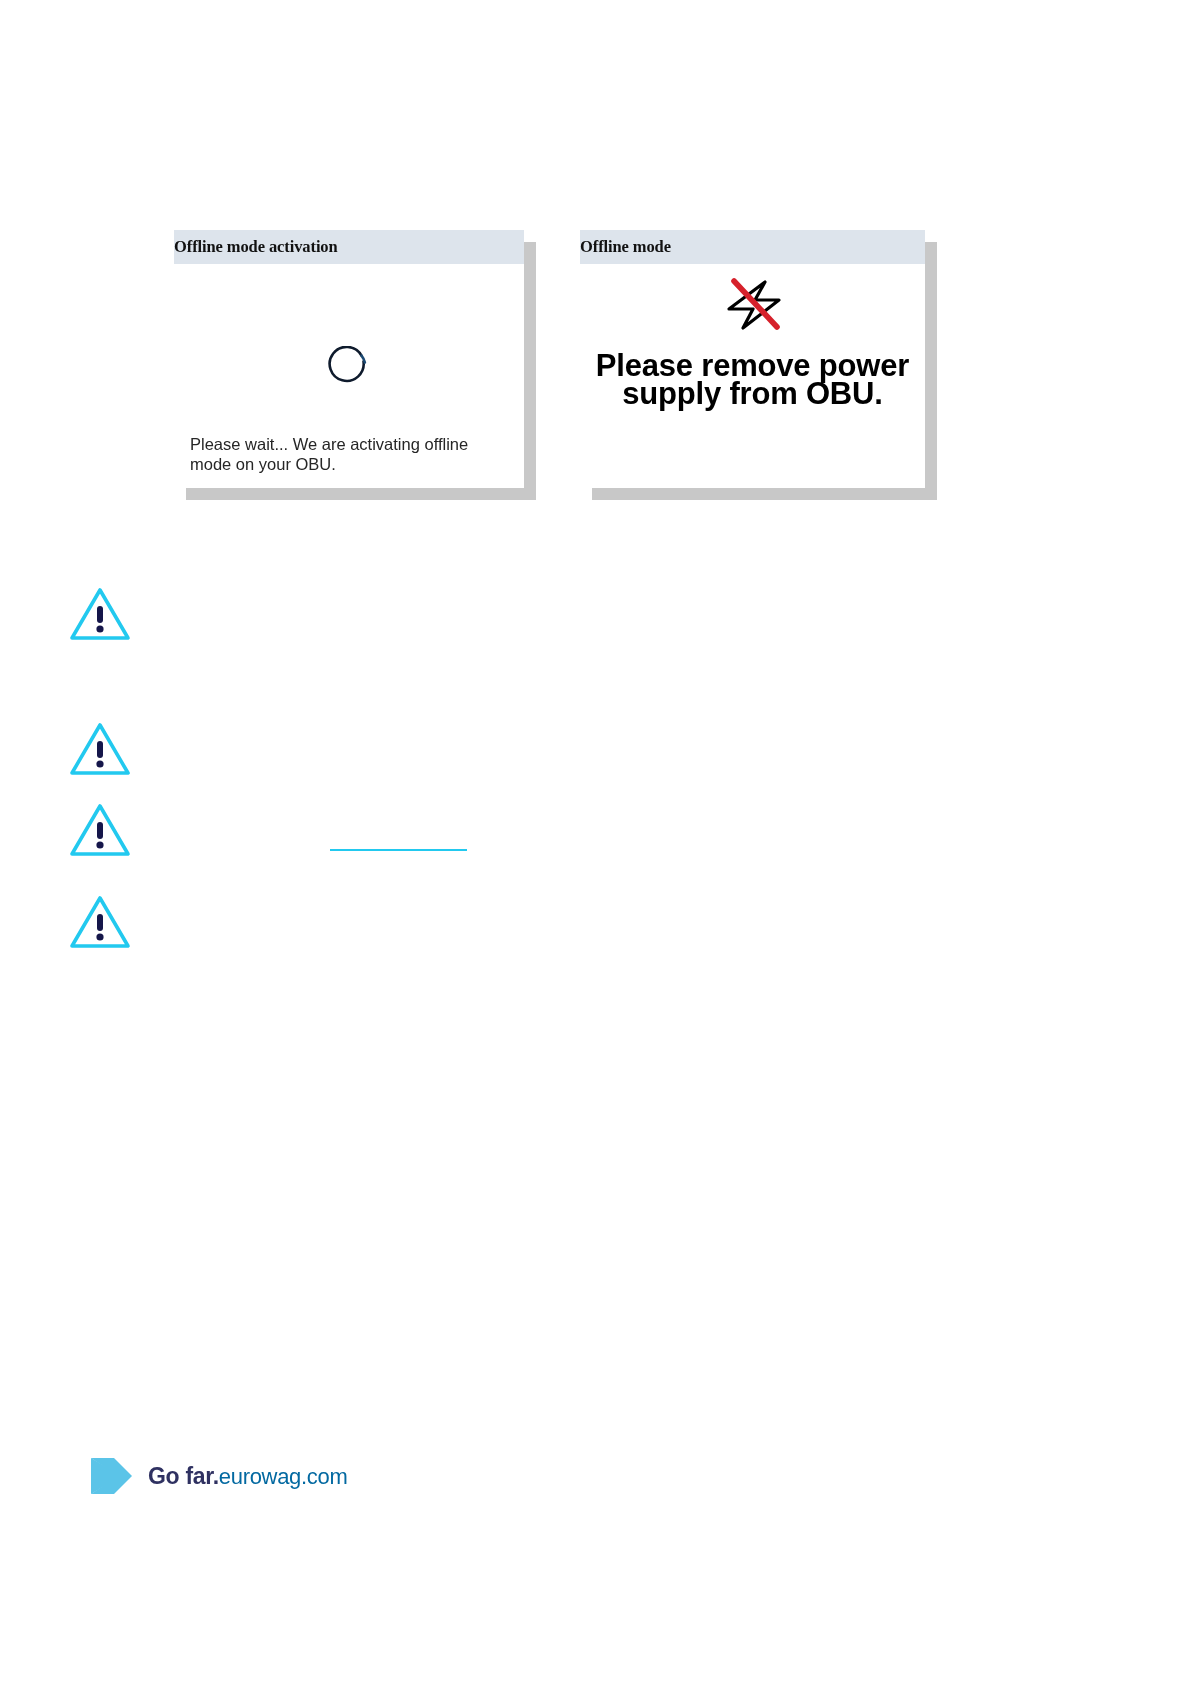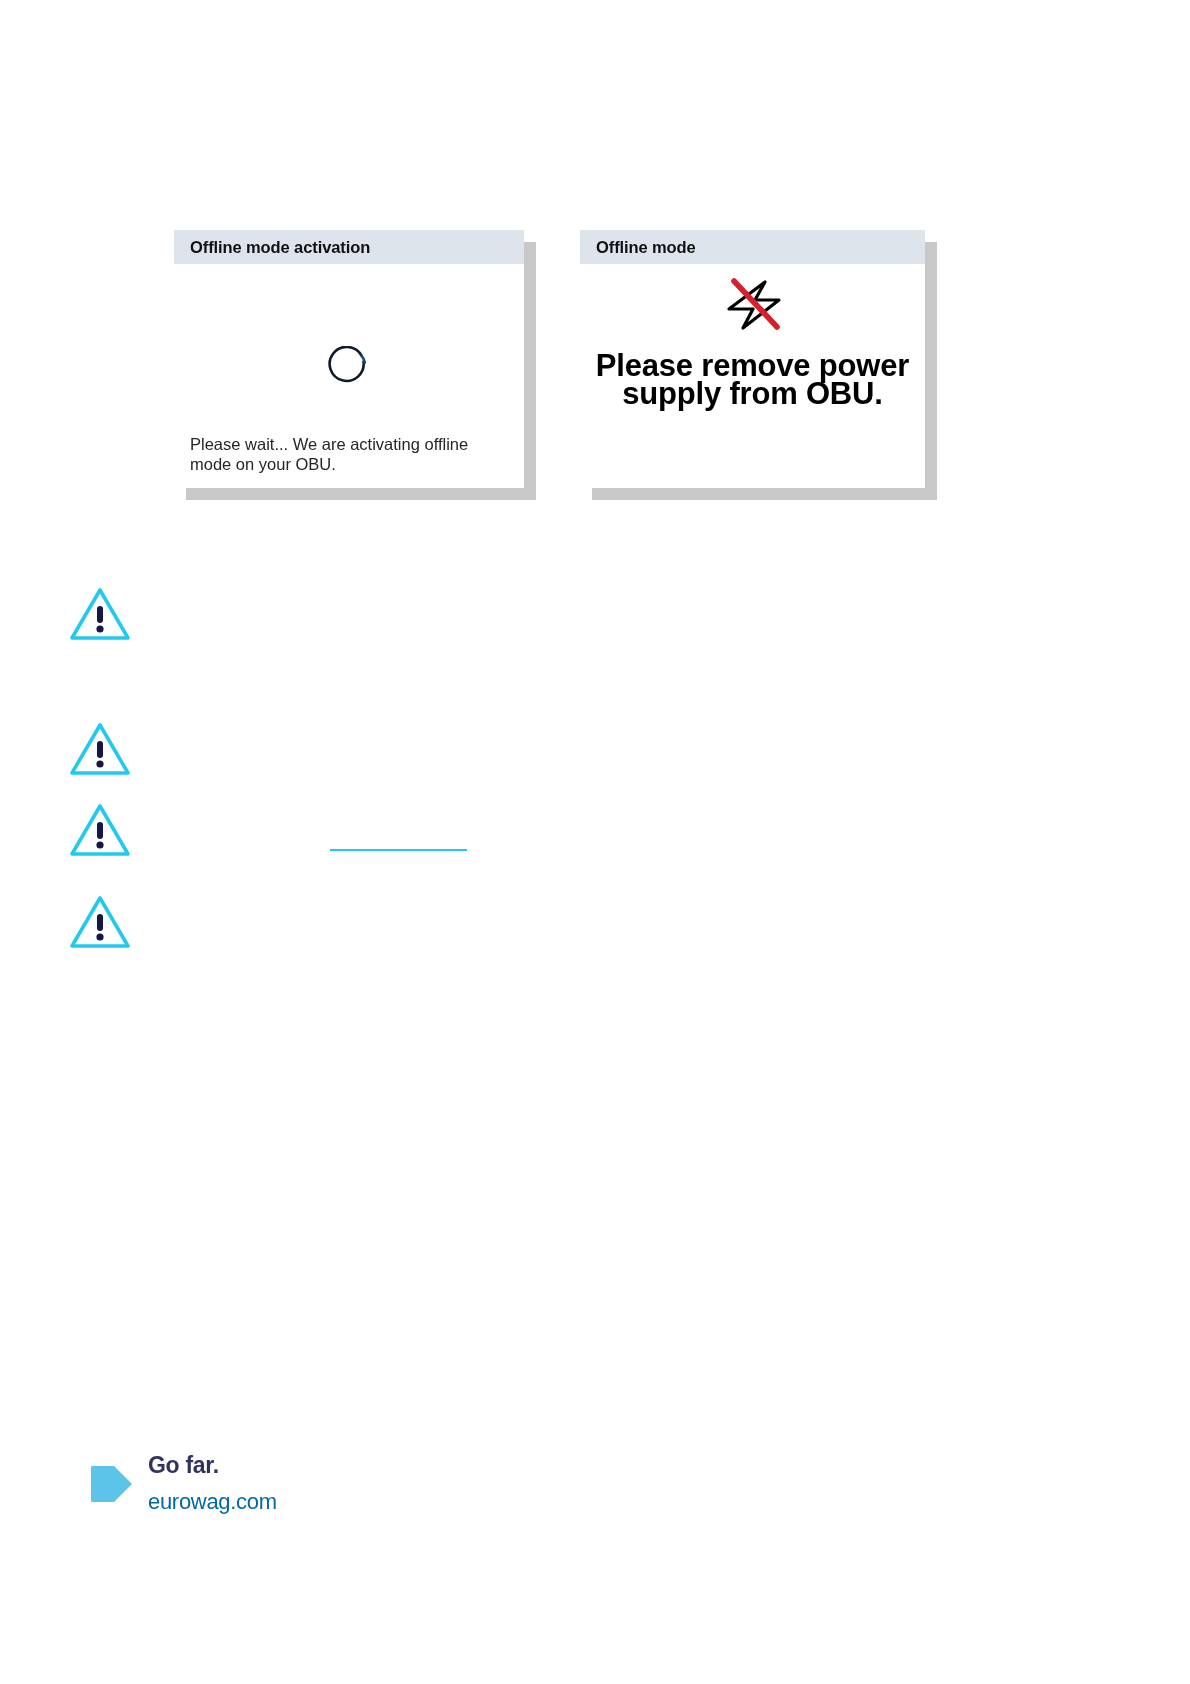--- a/index.html
+++ b/index.html
@@ -40,22 +40,22 @@
     z-index: 1;
     width: 100%;
     height: 100%;
     background: #ffffff;
   }
   .card-titlebar {
     background: #dde4ec;
     height: 34px;
     display: flex;
     align-items: center;
-    padding-left: 16px;
-    box-sizing: border-box;
+    box-sizing: border-box;
+    font-family: Liberation Serif, serif;
   }
   .card-title {
     font-size: 16.5px;
     font-weight: bold;
     color: #111111;
     letter-spacing: -0.1px;
   }
   .card-body {
     position: relative;
     height: calc(100% - 34px);
@@ -144,21 +144,21 @@
   
   .footer-brand {
     position: absolute;
     left: 88px;
     top: 1452px;
     display: flex;
     align-items: center;
   }
   .brand-chevron { width: 46px; height: 48px; margin-right: 14px; }
   .brand-chevron svg { display: block; }
-  .brand-lines { display: flex; flex-direction: column; justify-content: center; gap: 9px; }
+  .brand-lines { display: flex; flex-direction: row; justify-content: center; }
   .brand-tagline {
     font-size: 23px;
     font-weight: bold;
     color: #2f3161;
     line-height: 27px;
     letter-spacing: -0.3px;
   }
   .brand-url {
     font-size: 22px;
     color: #0369a1;

